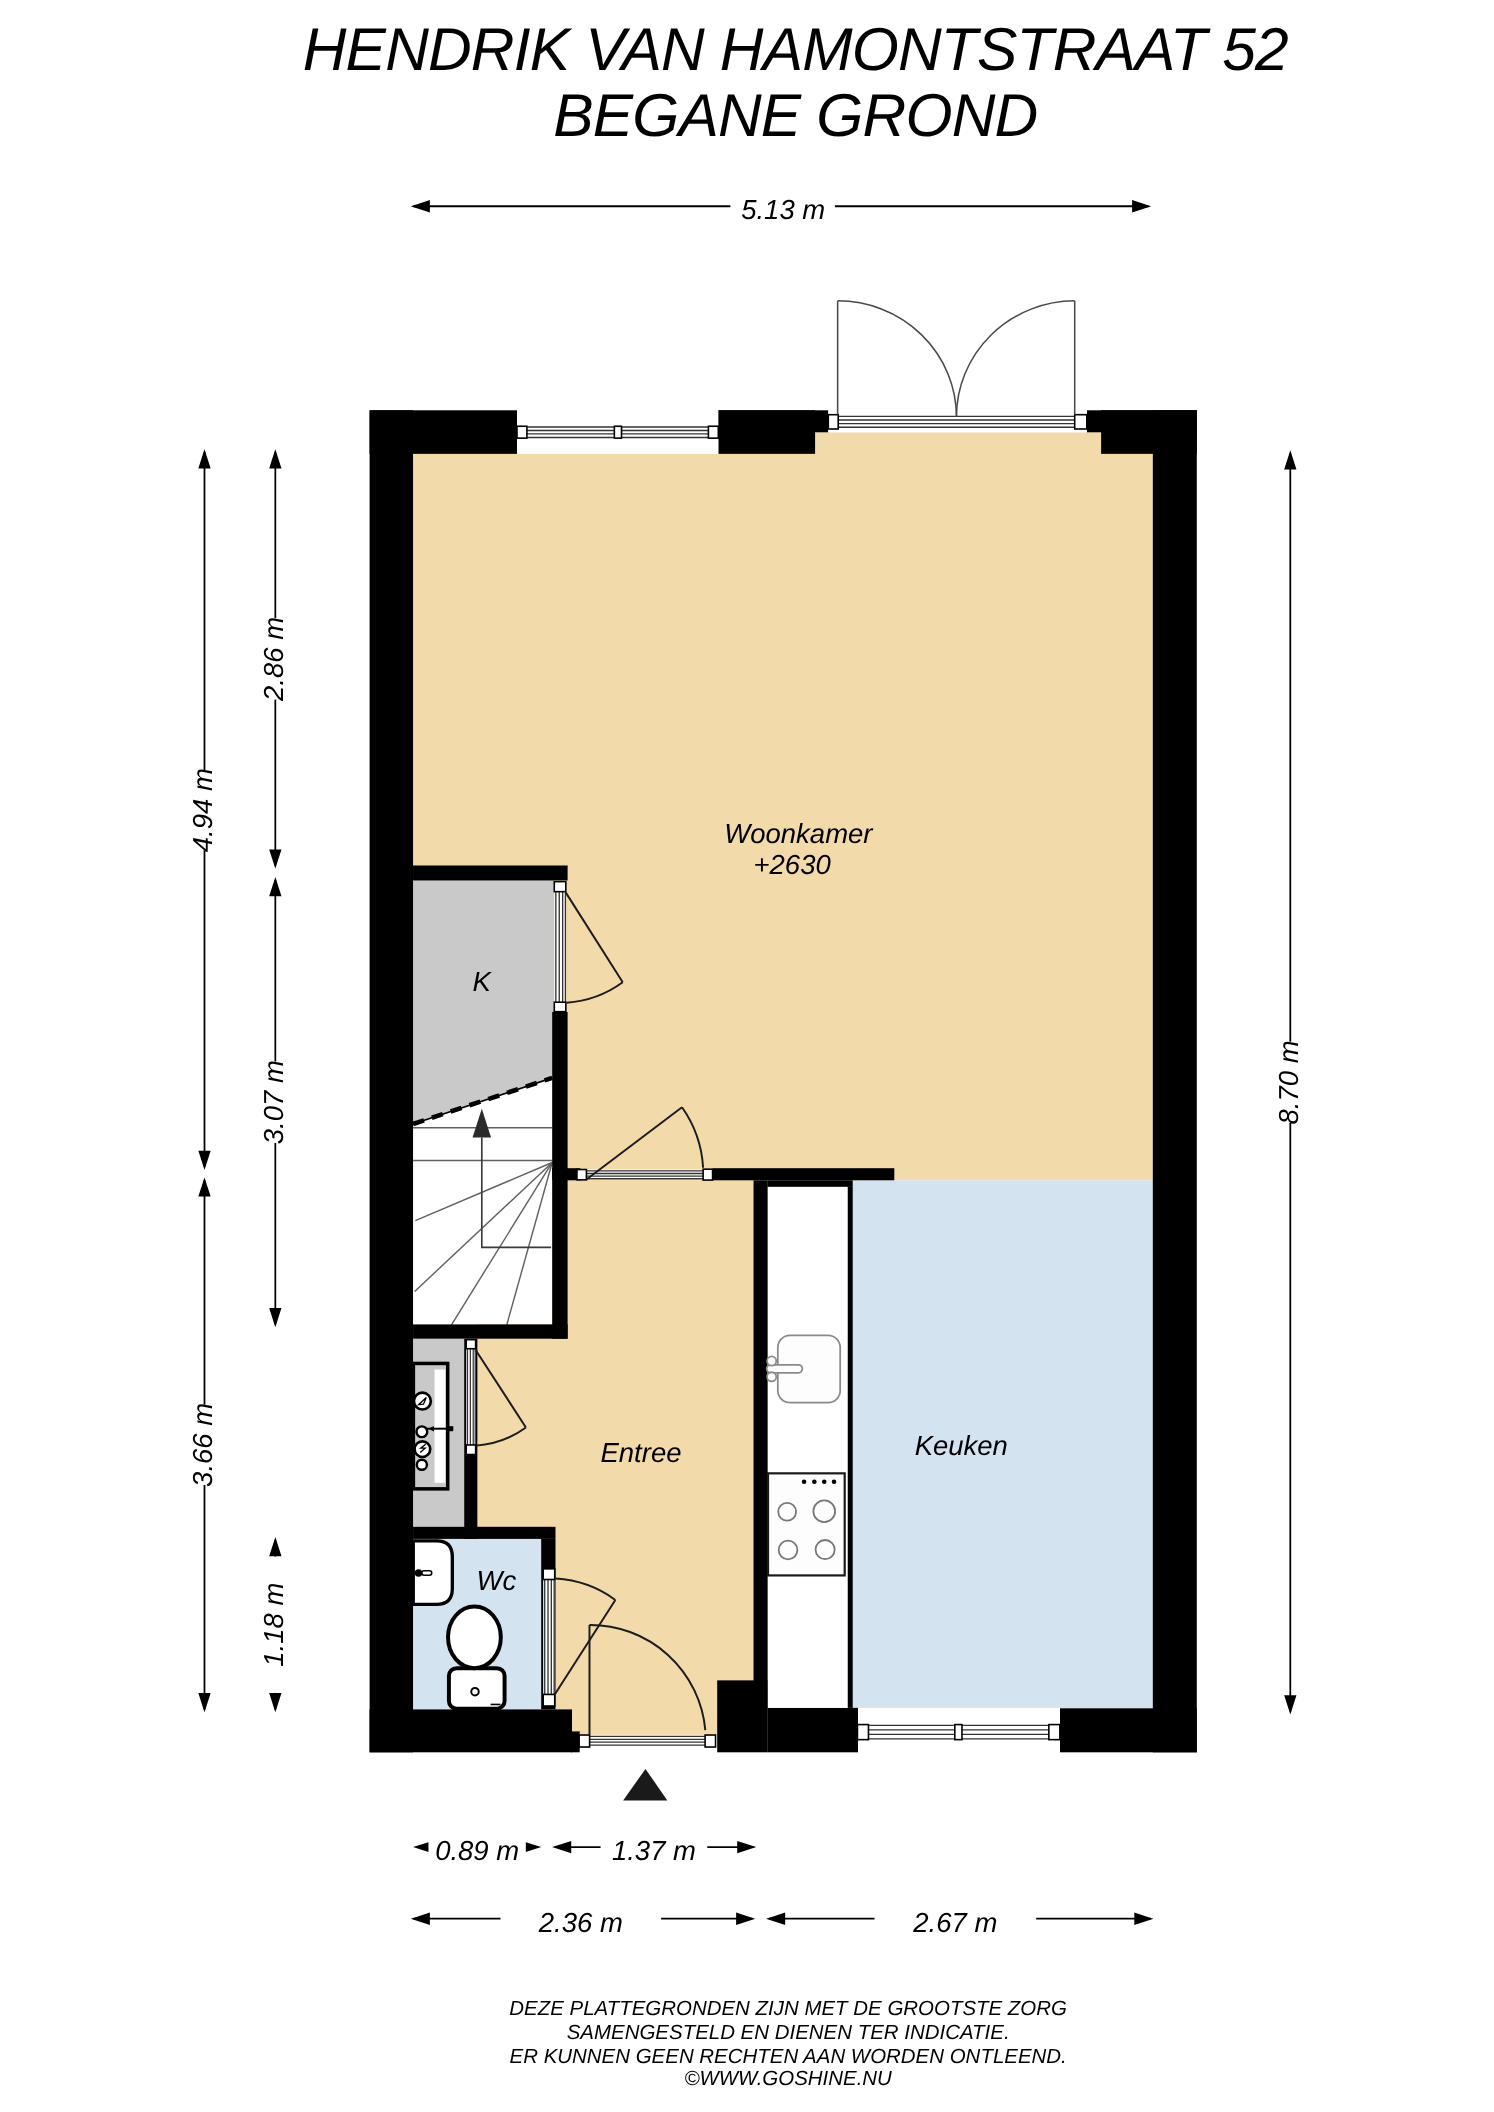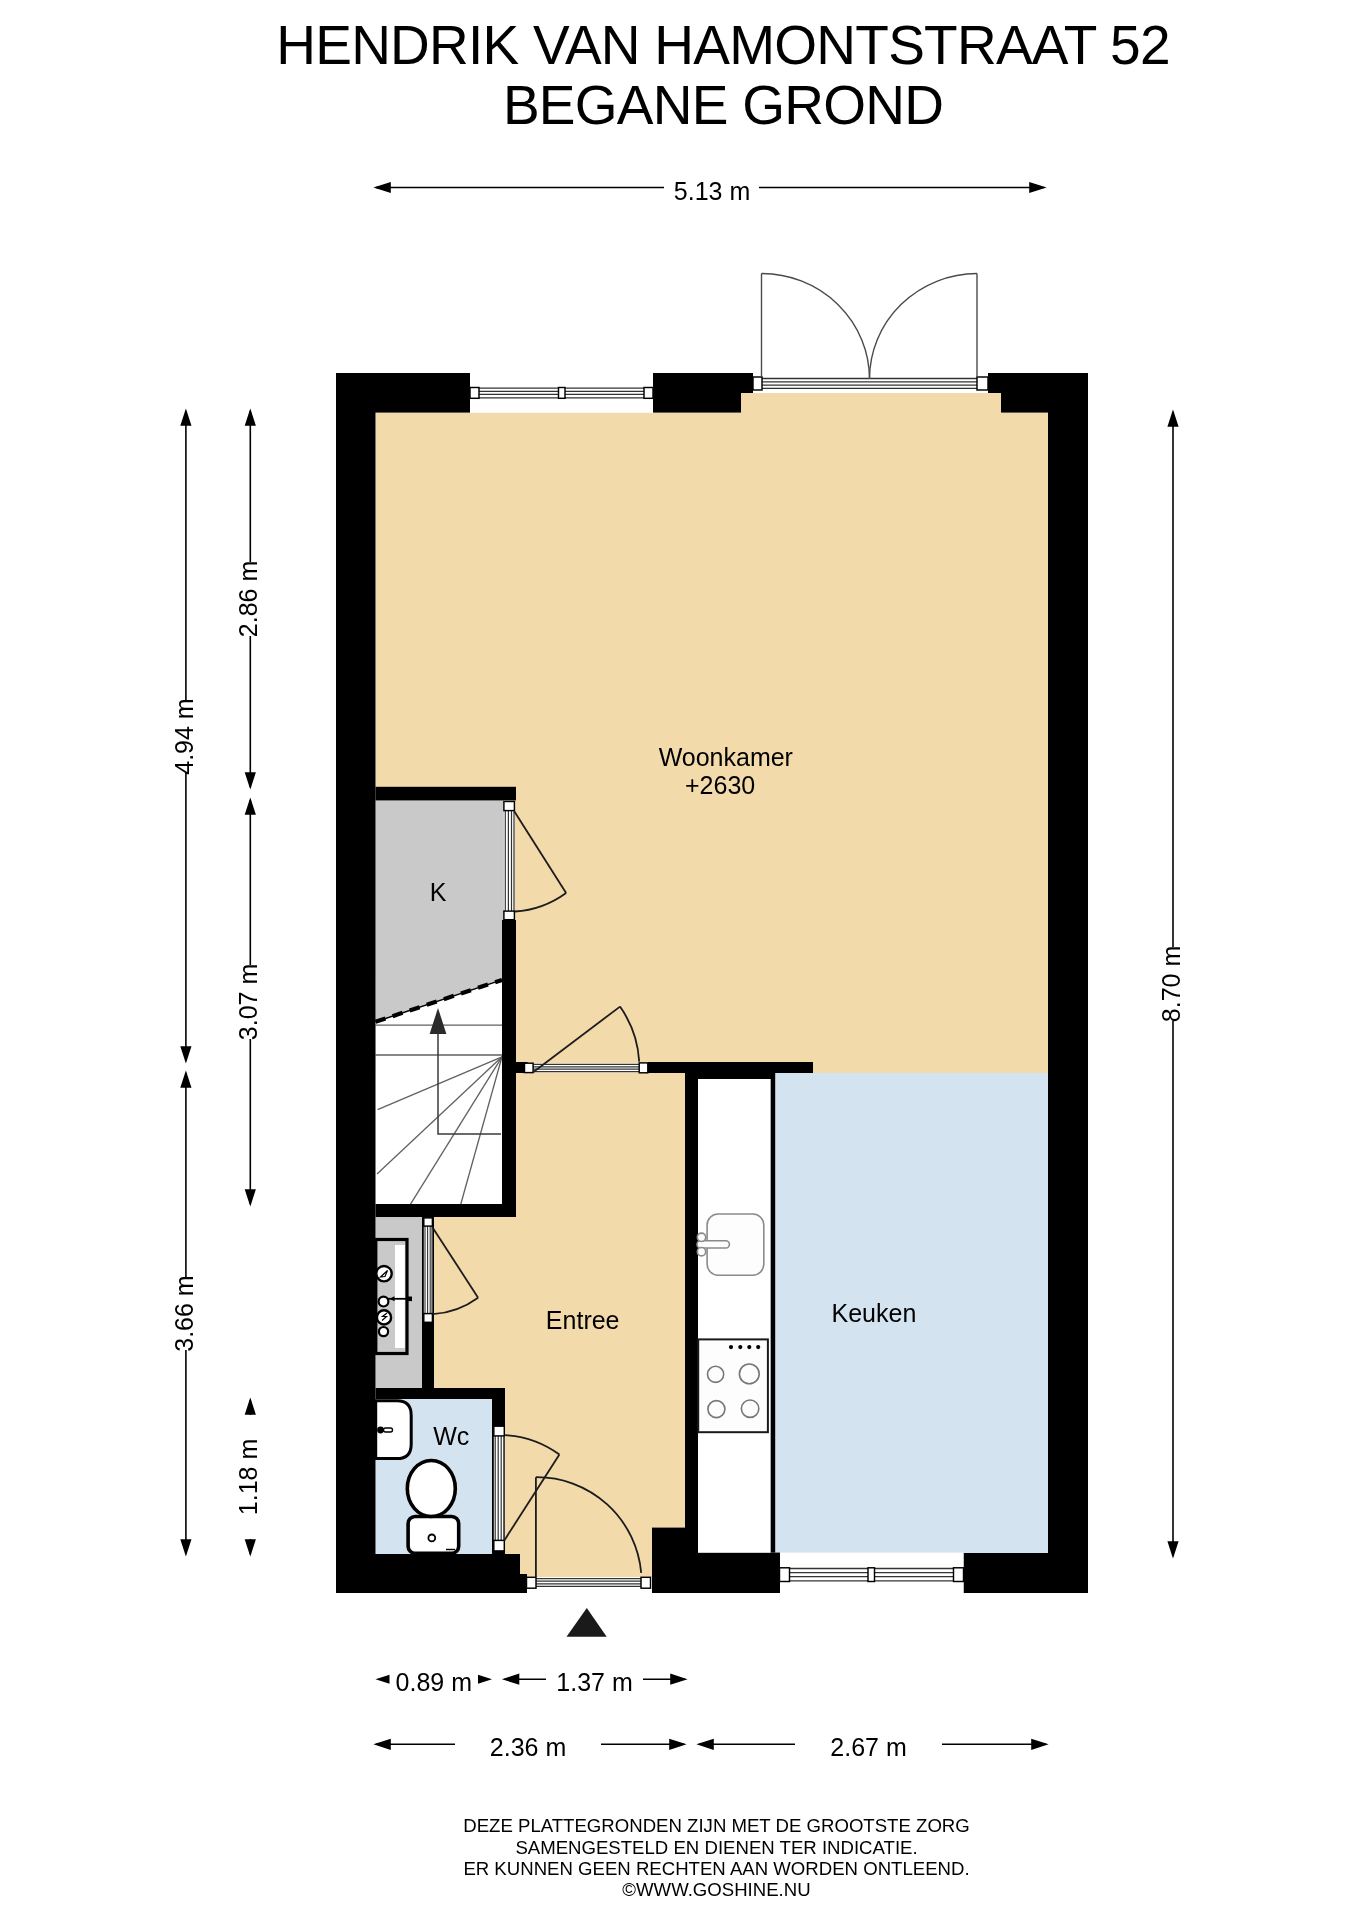--- a/index.html
+++ b/index.html
@@ -1,16 +1,16 @@
 <!DOCTYPE html>
 <html><head>
 <meta charset="utf-8">
 <style>
   html,body{margin:0;padding:0;background:#fff;}
-  #page{position:relative;width:1358px;height:1920px;background:#fff;overflow:hidden;}
+  #page{position:relative;width:1358px;height:1920px;background:#fff;overflow:hidden;font-style:italic;}
   svg text{font-family:"Liberation Sans", sans-serif;}
 </style>
 </head>
 <body>
 <div id="page">
 <svg width="1358" height="1920" viewBox="0 0 1358 1920">
 
 <rect x="0" y="0" width="1358" height="1920" fill="#ffffff"></rect>
 
 <g fill="#000000" font-size="55" letter-spacing="-0.75" text-anchor="middle">

